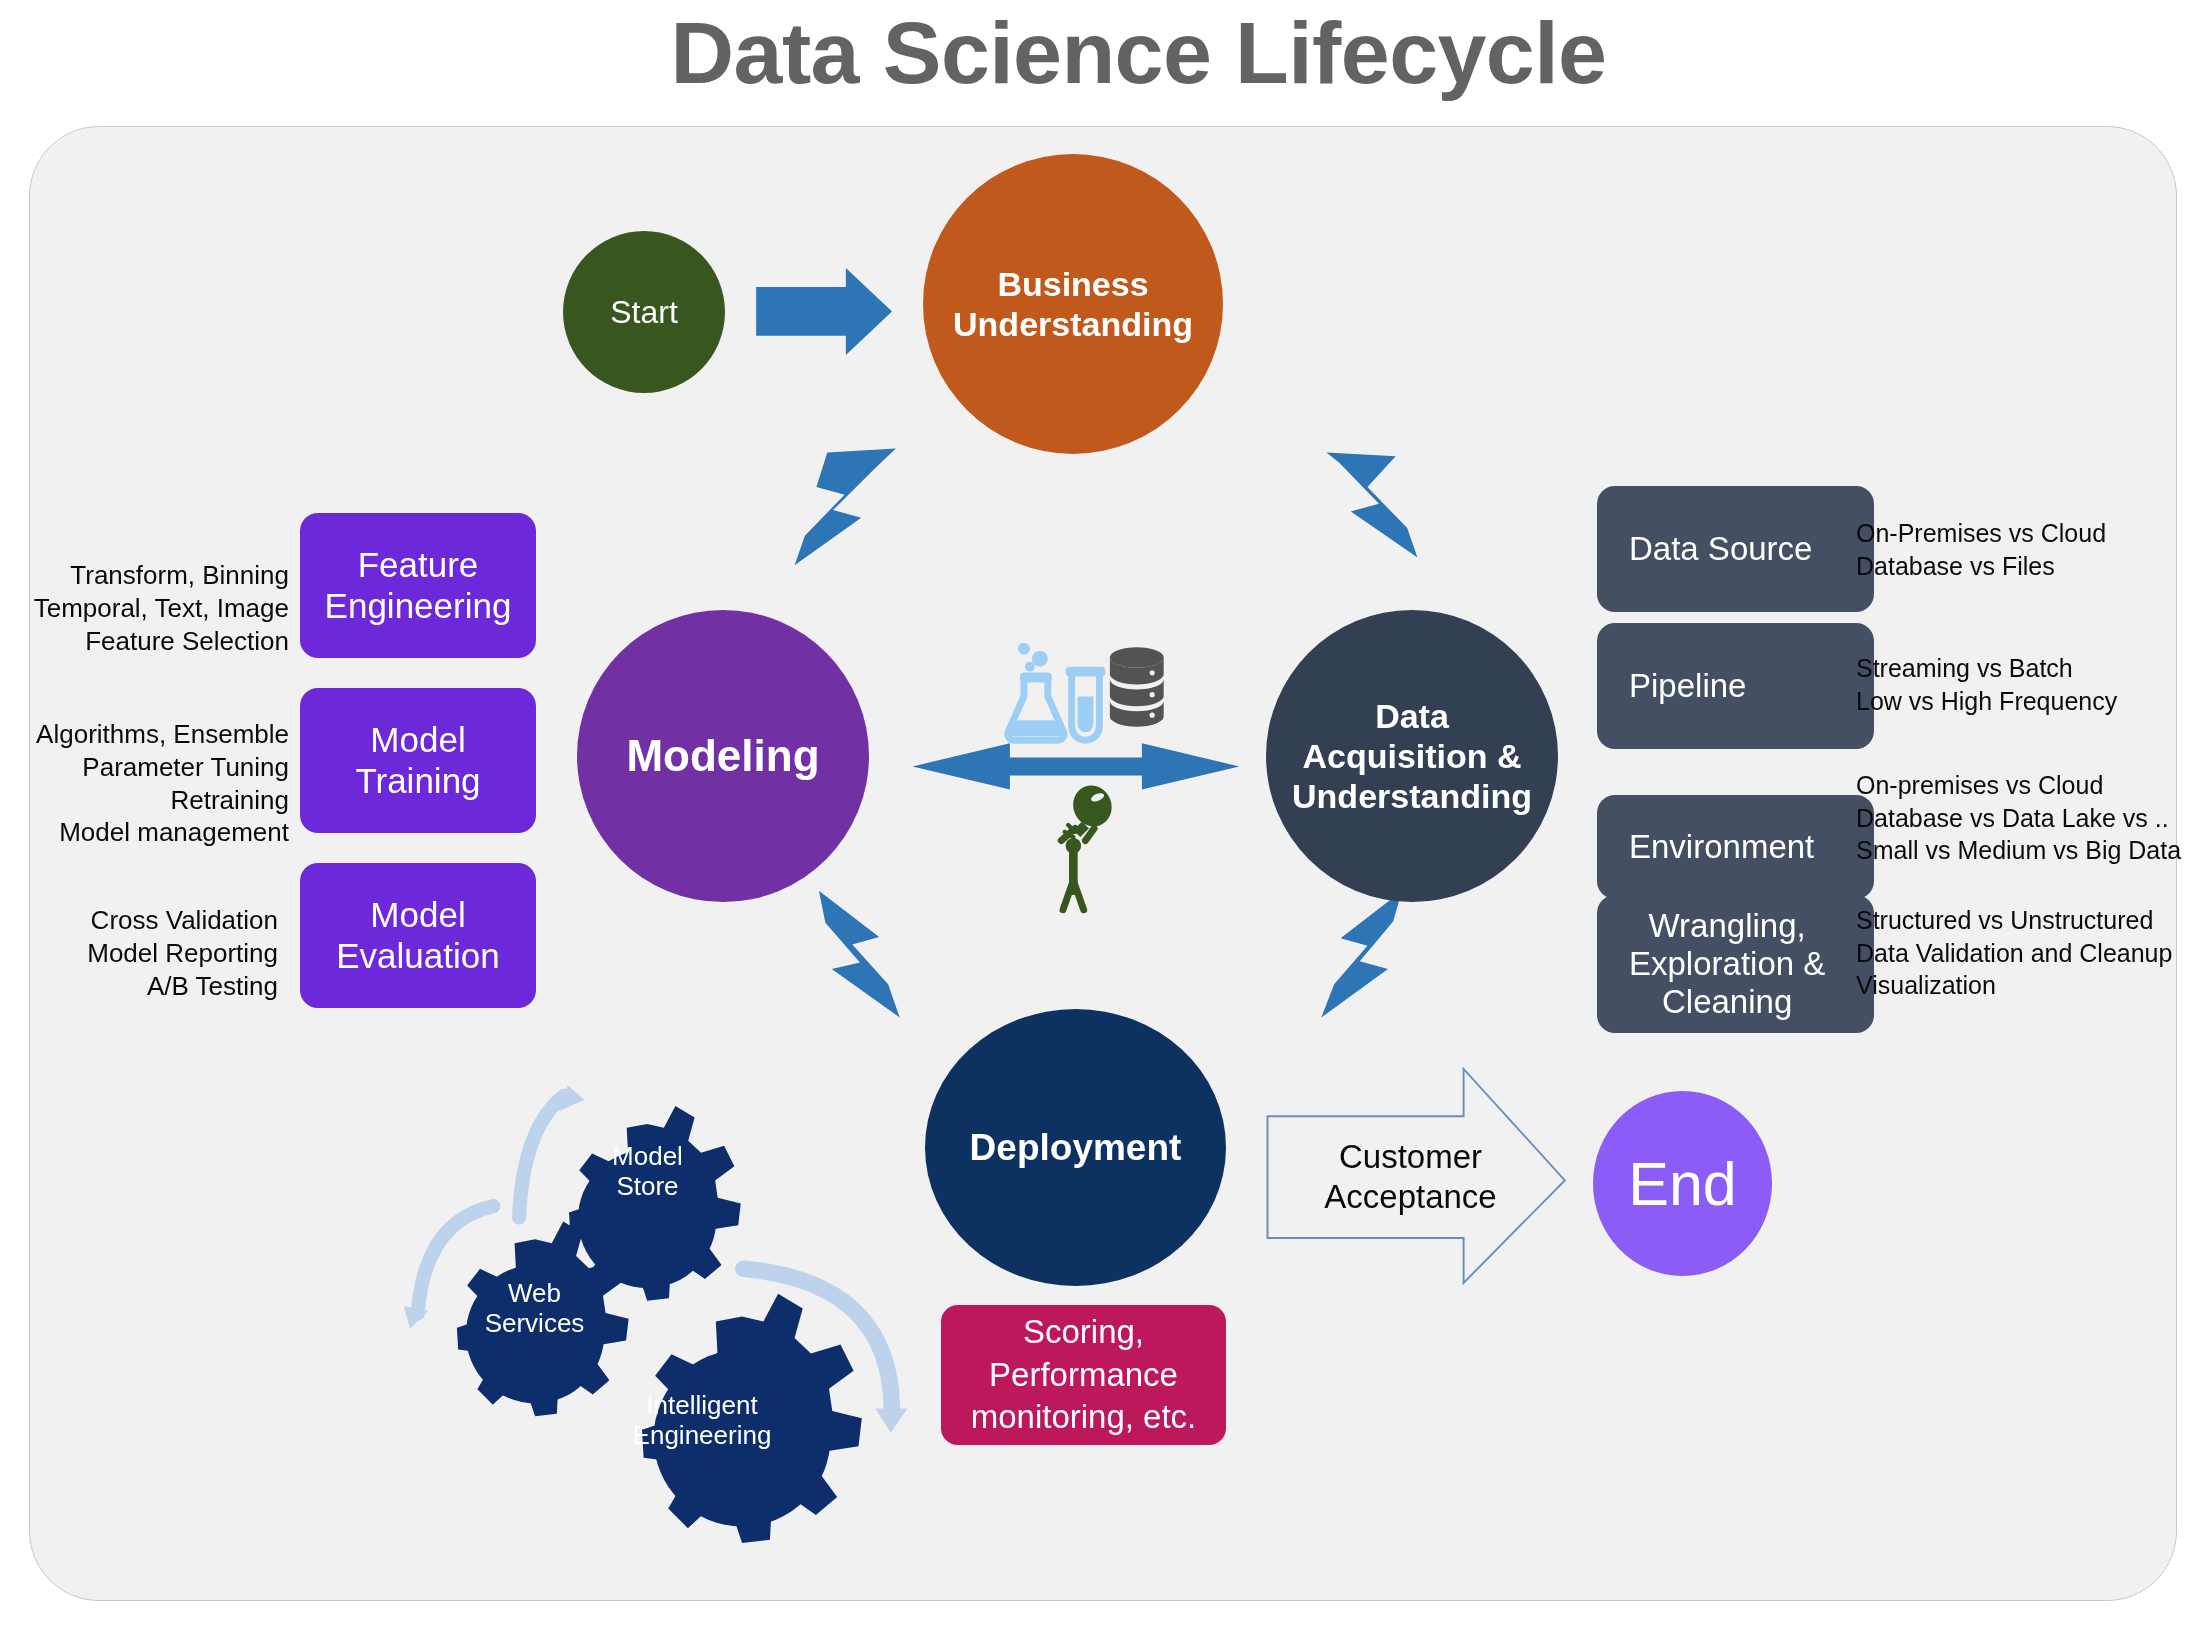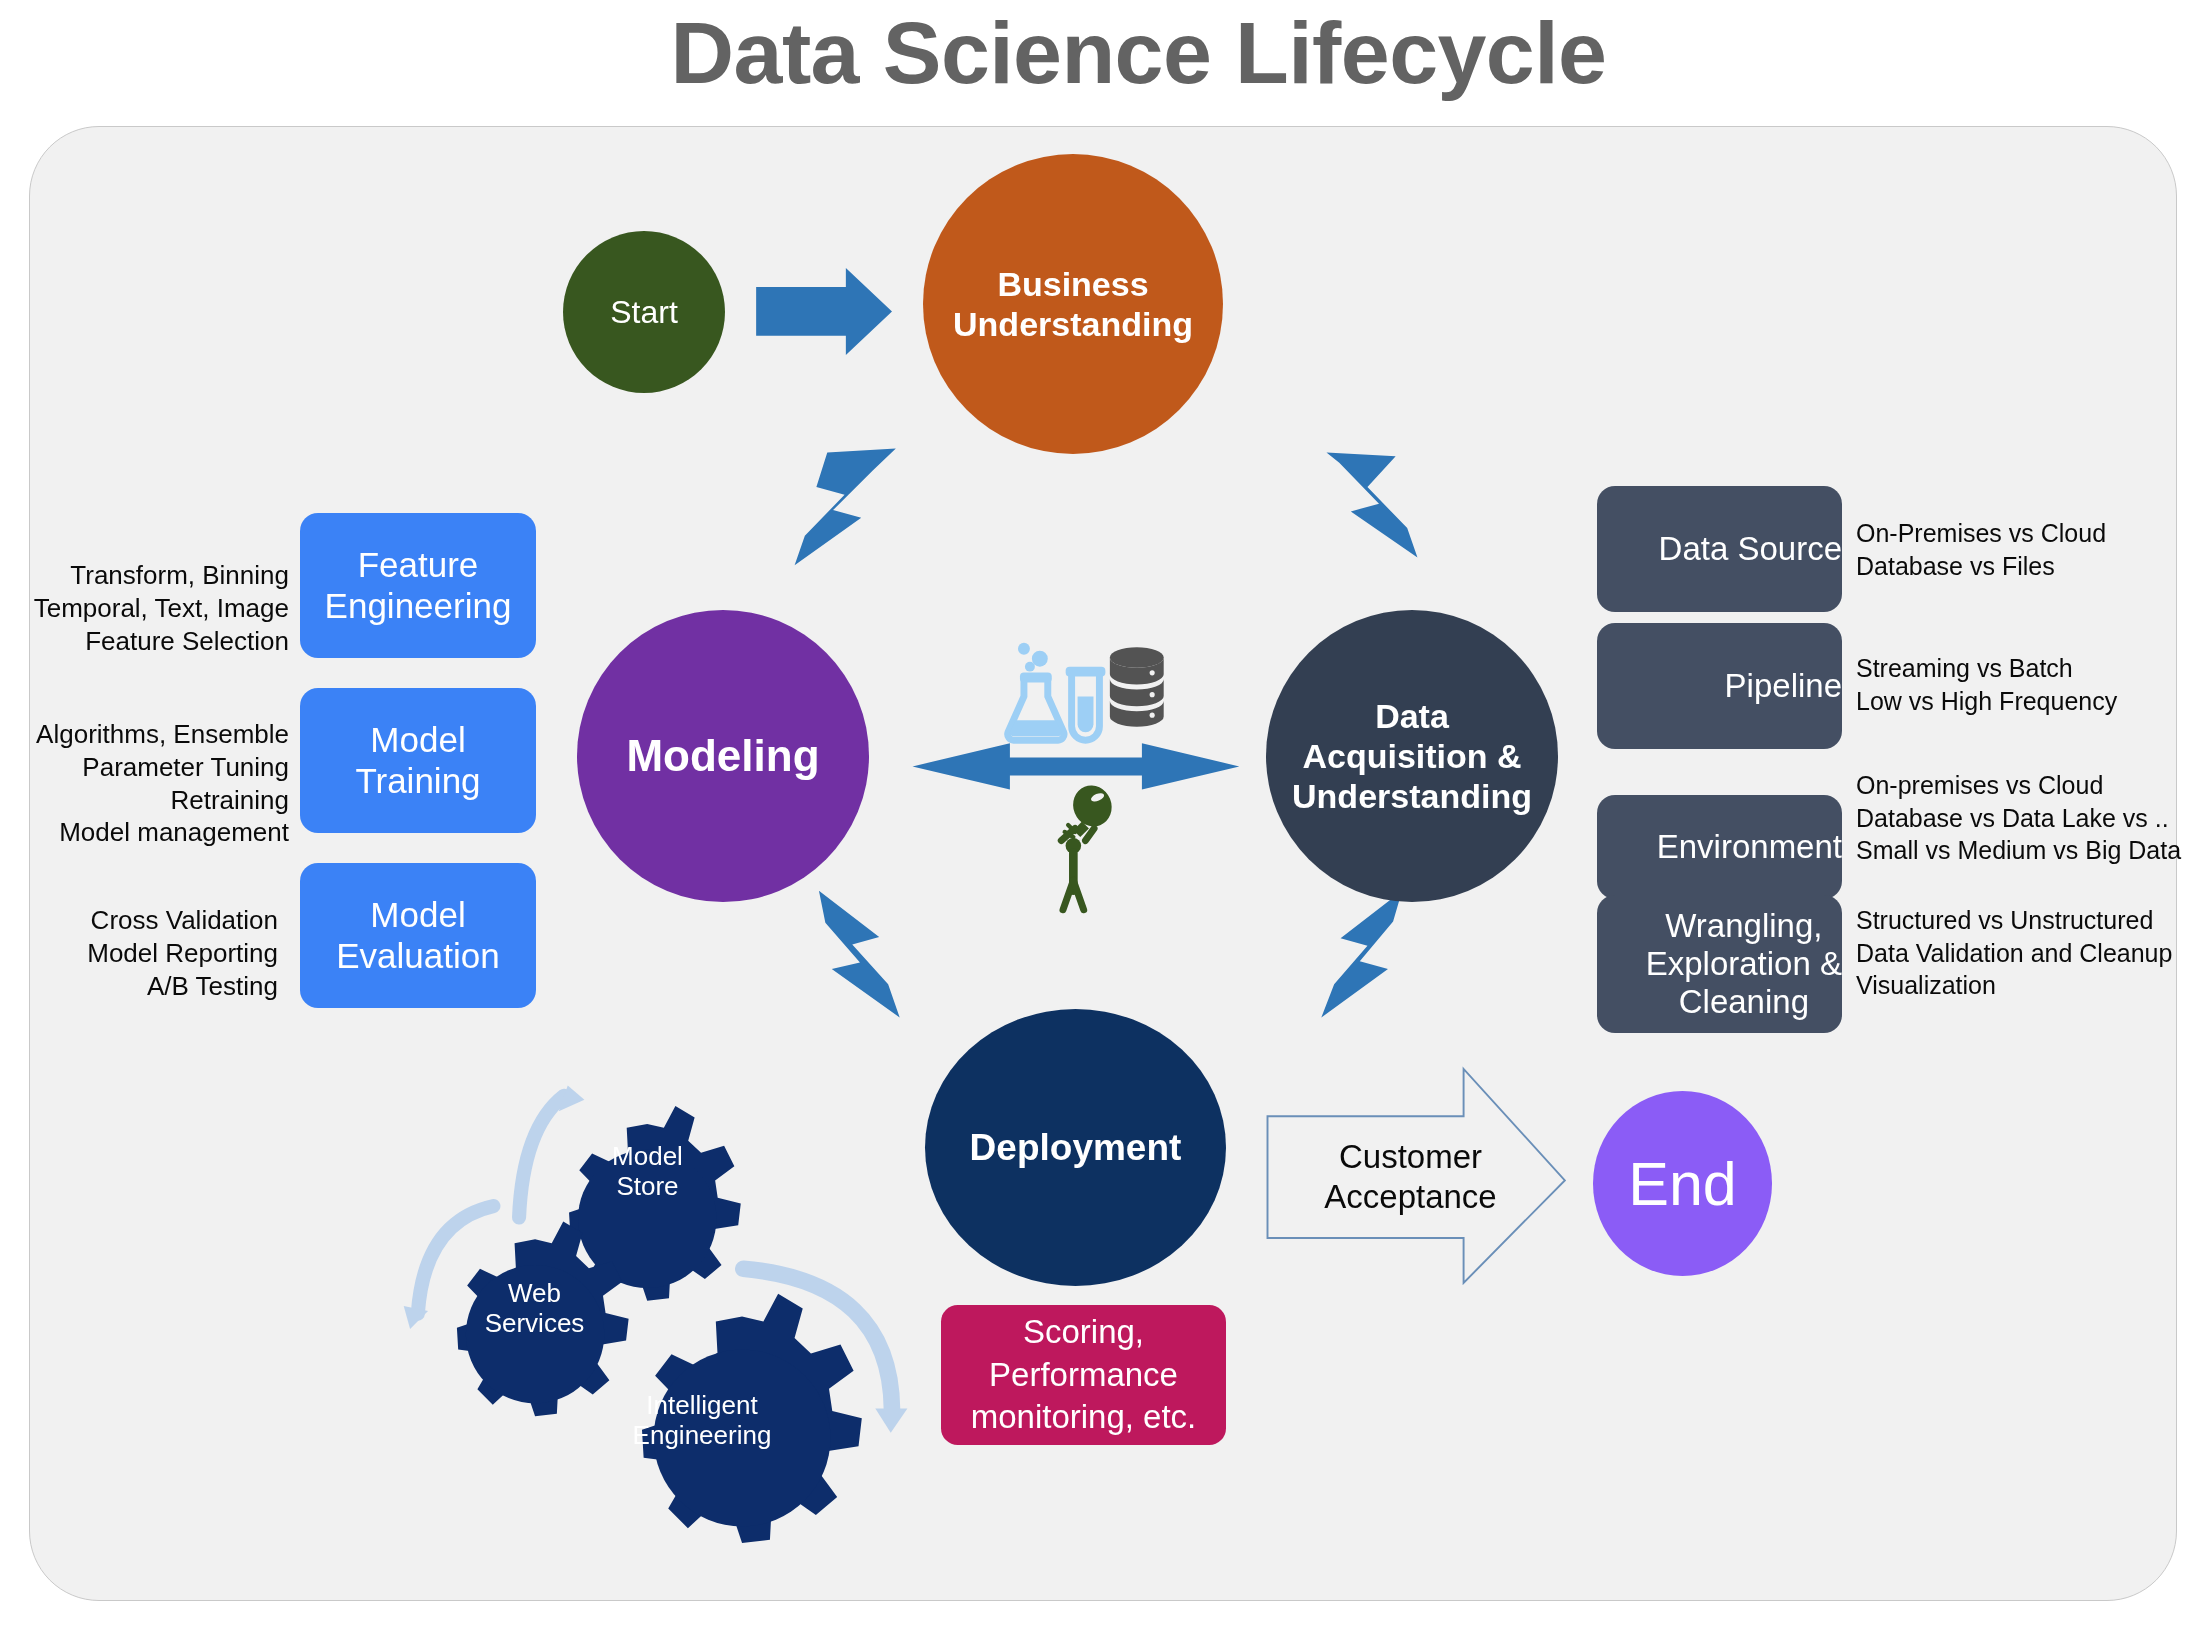--- a/index.html
+++ b/index.html
@@ -26,36 +26,36 @@
                 font-size:34px;font-weight:bold;line-height:1.18;}
   #modeling-circle{left:577px;top:610px;width:292px;height:292px;background:#7130A3;
                 font-size:44px;font-weight:bold;}
   #dataacq-circle{left:1266px;top:610px;width:292px;height:292px;background:#333F52;
                 font-size:34px;font-weight:bold;line-height:1.18;}
   #deployment-circle{left:925px;top:1009px;width:301px;height:277px;background:#0D3161;
                 font-size:37px;font-weight:bold;border-radius:50%;}
   #end-circle{left:1593px;top:1091px;width:179px;height:185px;background:#8b5cf6;
                 font-size:61px;}
 
-  .pbox{position:absolute;background:#3b82f6;border-radius:18px;color:#fff;
+  .pbox{position:absolute;background:#6d28d9;border-radius:18px;color:#fff;
         display:flex;align-items:center;justify-content:center;text-align:center;
         font-size:35px;line-height:1.16;}
   #pbox-fe{left:300px;top:513px;width:236px;height:145px;}
   #pbox-mt{left:300px;top:688px;width:236px;height:145px;}
   #pbox-me{left:300px;top:863px;width:236px;height:145px;}
 
   .ltext{position:absolute;text-align:right;font-size:26px;color:#0a0a0a;
          line-height:1.26;white-space:pre-line;}
   #ltext-fe{left:13px;top:559px;width:276px;}
   #ltext-mt{left:13px;top:718px;width:276px;}
   #ltext-me{left:2px;top:904px;width:276px;}
 
   .gbox{position:absolute;background:#444F63;border-radius:18px;color:#fff;
-        display:flex;align-items:center;justify-content:flex-end;text-align:center;
-        font-size:33px;line-height:1.15;}
+        display:flex;align-items:center;justify-content:flex-start;text-align:center;
+        font-size:33px;line-height:1.15;padding-left:32px;}
   #gbox-ds{left:1597px;top:486px;width:245px;height:126px;}
   #gbox-pl{left:1597px;top:623px;width:245px;height:126px;}
   #gbox-ev{left:1597px;top:795px;width:245px;height:104px;}
   #gbox-wr{left:1597px;top:895px;width:245px;height:138px;}
 
   .rtext{position:absolute;text-align:left;font-size:25px;color:#0a0a0a;
          line-height:1.30;white-space:pre-line;}
   #rtext-ds{left:1856px;top:517px;width:359px;}
   #rtext-pl{left:1856px;top:652px;width:359px;}
   #rtext-ev{left:1856px;top:769px;width:385px;}

